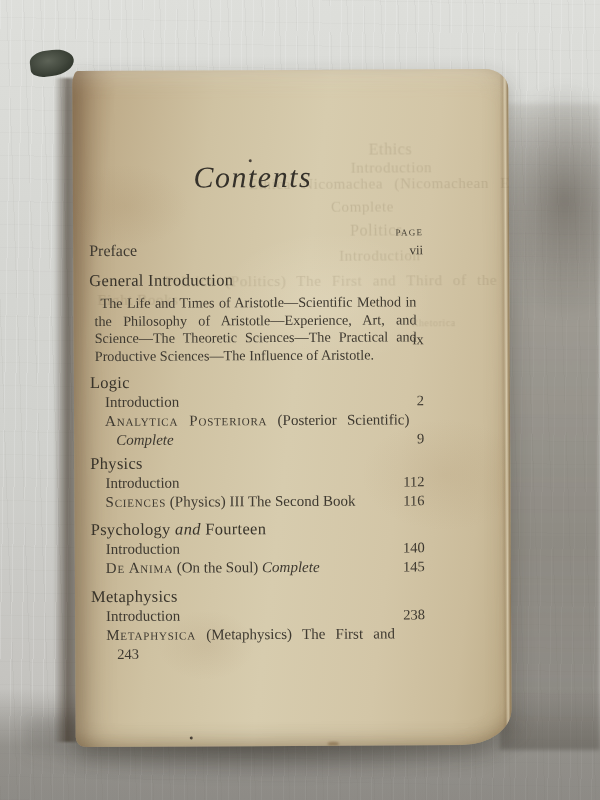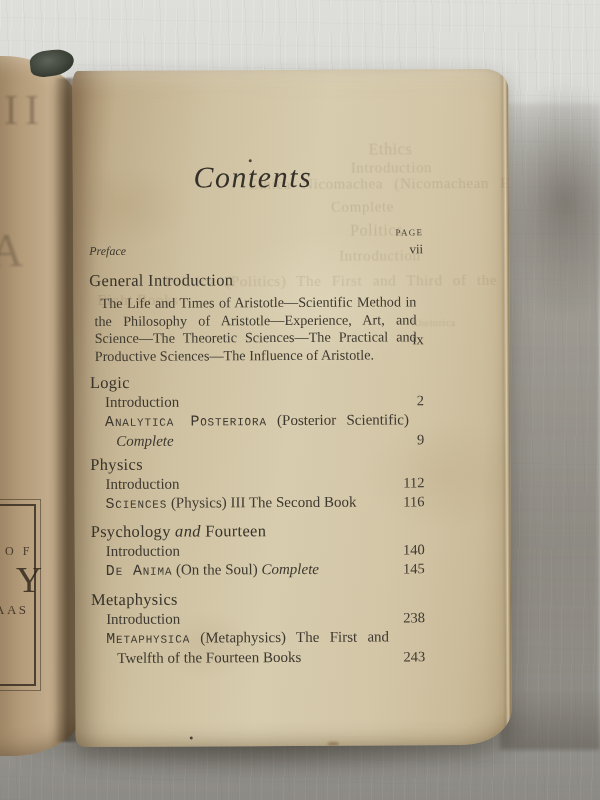--- a/index.html
+++ b/index.html
@@ -120,64 +120,56 @@
     position:absolute;left:60px;top:90px;width:240px;text-align:center;
     font-style:italic;font-size:30px;letter-spacing:1.5px;color:#35312a;
   }
 
   .toc{position:absolute;left:16px;top:158px;width:334px;font-size:15px;}
   .page-label{text-align:right;font-size:9px;letter-spacing:1.2px;color:#454035;line-height:10px;margin-bottom:2px;}
   .row{display:flex;justify-content:space-between;align-items:baseline;line-height:19px;}
   .line{line-height:19px;}
   .num{font-size:14.5px;text-align:right;}
   .preface-row{margin-top:2px;}
-  .preface-label{font-style:italic;font-size:12px;}
+  .preface-label{font-size:16px;}
   .preface-row .num{font-size:13px;}
   .heading{font-size:16.5px;letter-spacing:.3px;line-height:20px;color:#38332a;}
   .h-gi{margin-top:10px;}
   .h-logic{margin-top:8px;}
   .h-phys{margin-top:4px;}
   .h-psych{margin-top:8px;}
   .h-meta{margin-top:9px;}
   .para{
     position:relative;width:322px;margin:4px 0 0 5px;
     font-size:14.2px;line-height:17.5px;text-align:justify;text-indent:6px;
   }
   .para-num{position:absolute;right:-7px;bottom:15px;}
   .sub{padding-left:15px;}
   .sub2{padding-left:26px;}
-  .sc{font-variant:small-caps;letter-spacing:.8px;font-family:Liberation Mono, monospace;}
+  .sc{font-variant:small-caps;letter-spacing:.8px;}
   .it{font-style:italic;}
   .spread{word-spacing:6.5px;}
 
   .speck{position:absolute;background:#4a4238;border-radius:50%;}
   .s1{left:176px;top:89px;width:3px;height:3px;}
   .s2{left:114px;top:666px;width:3px;height:3px;}
   .s3{left:252px;top:672px;width:11px;height:4px;background:rgba(115,88,52,.5);border-radius:40%;filter:blur(1px);}
 </style>
 </head>
 <body>
 
 <div class="scene">
 
   <div class="table-bg"></div>
   <div class="table-grain"></div>
   <div class="cast-shadow"></div>
   <div class="table-right"></div>
   <div class="table-lower"></div>
   <div class="book-shadow"></div>
 
-  <div class="left-page">
-    <div class="lp-text lp-ghost1">II</div>
-    <div class="lp-text lp-ghost2">A</div>
-    <div class="lp-box"></div>
-    <div class="lp-text lp-of">OF</div>
-    <div class="lp-text lp-y">Y</div>
-    <div class="lp-text lp-aas">AAS</div>
-  </div>
 
   <div class="gutter"></div>
   <div class="spine-blob"></div>
 
   <div class="right-page">
     <div class="stains"></div>
 
     <div class="ghost g1">Ethics</div>
     <div class="ghost g2">Introduction</div>
     <div class="ghost g3">Ethica Nicomachea (Nicomachean Ethics)</div>
@@ -252,21 +244,20 @@
       <div class="heading h-meta">Metaphysics</div>
       <div class="row sub">
         <span>Introduction</span>
         <span class="num">238</span>
       </div>
       <div class="line sub spread">
         <span class="sc">Metaphysica</span>
         <span>(Metaphysics) The First and</span>
       </div>
       <div class="row sub2">
-        <span>Twelfth of the Fourteen Books</span>
         <span class="num">243</span>
       </div>
     </div>
 
     <div class="speck s1"></div>
     <div class="speck s2"></div>
     <div class="speck s3"></div>
   </div>
 
 </div>

